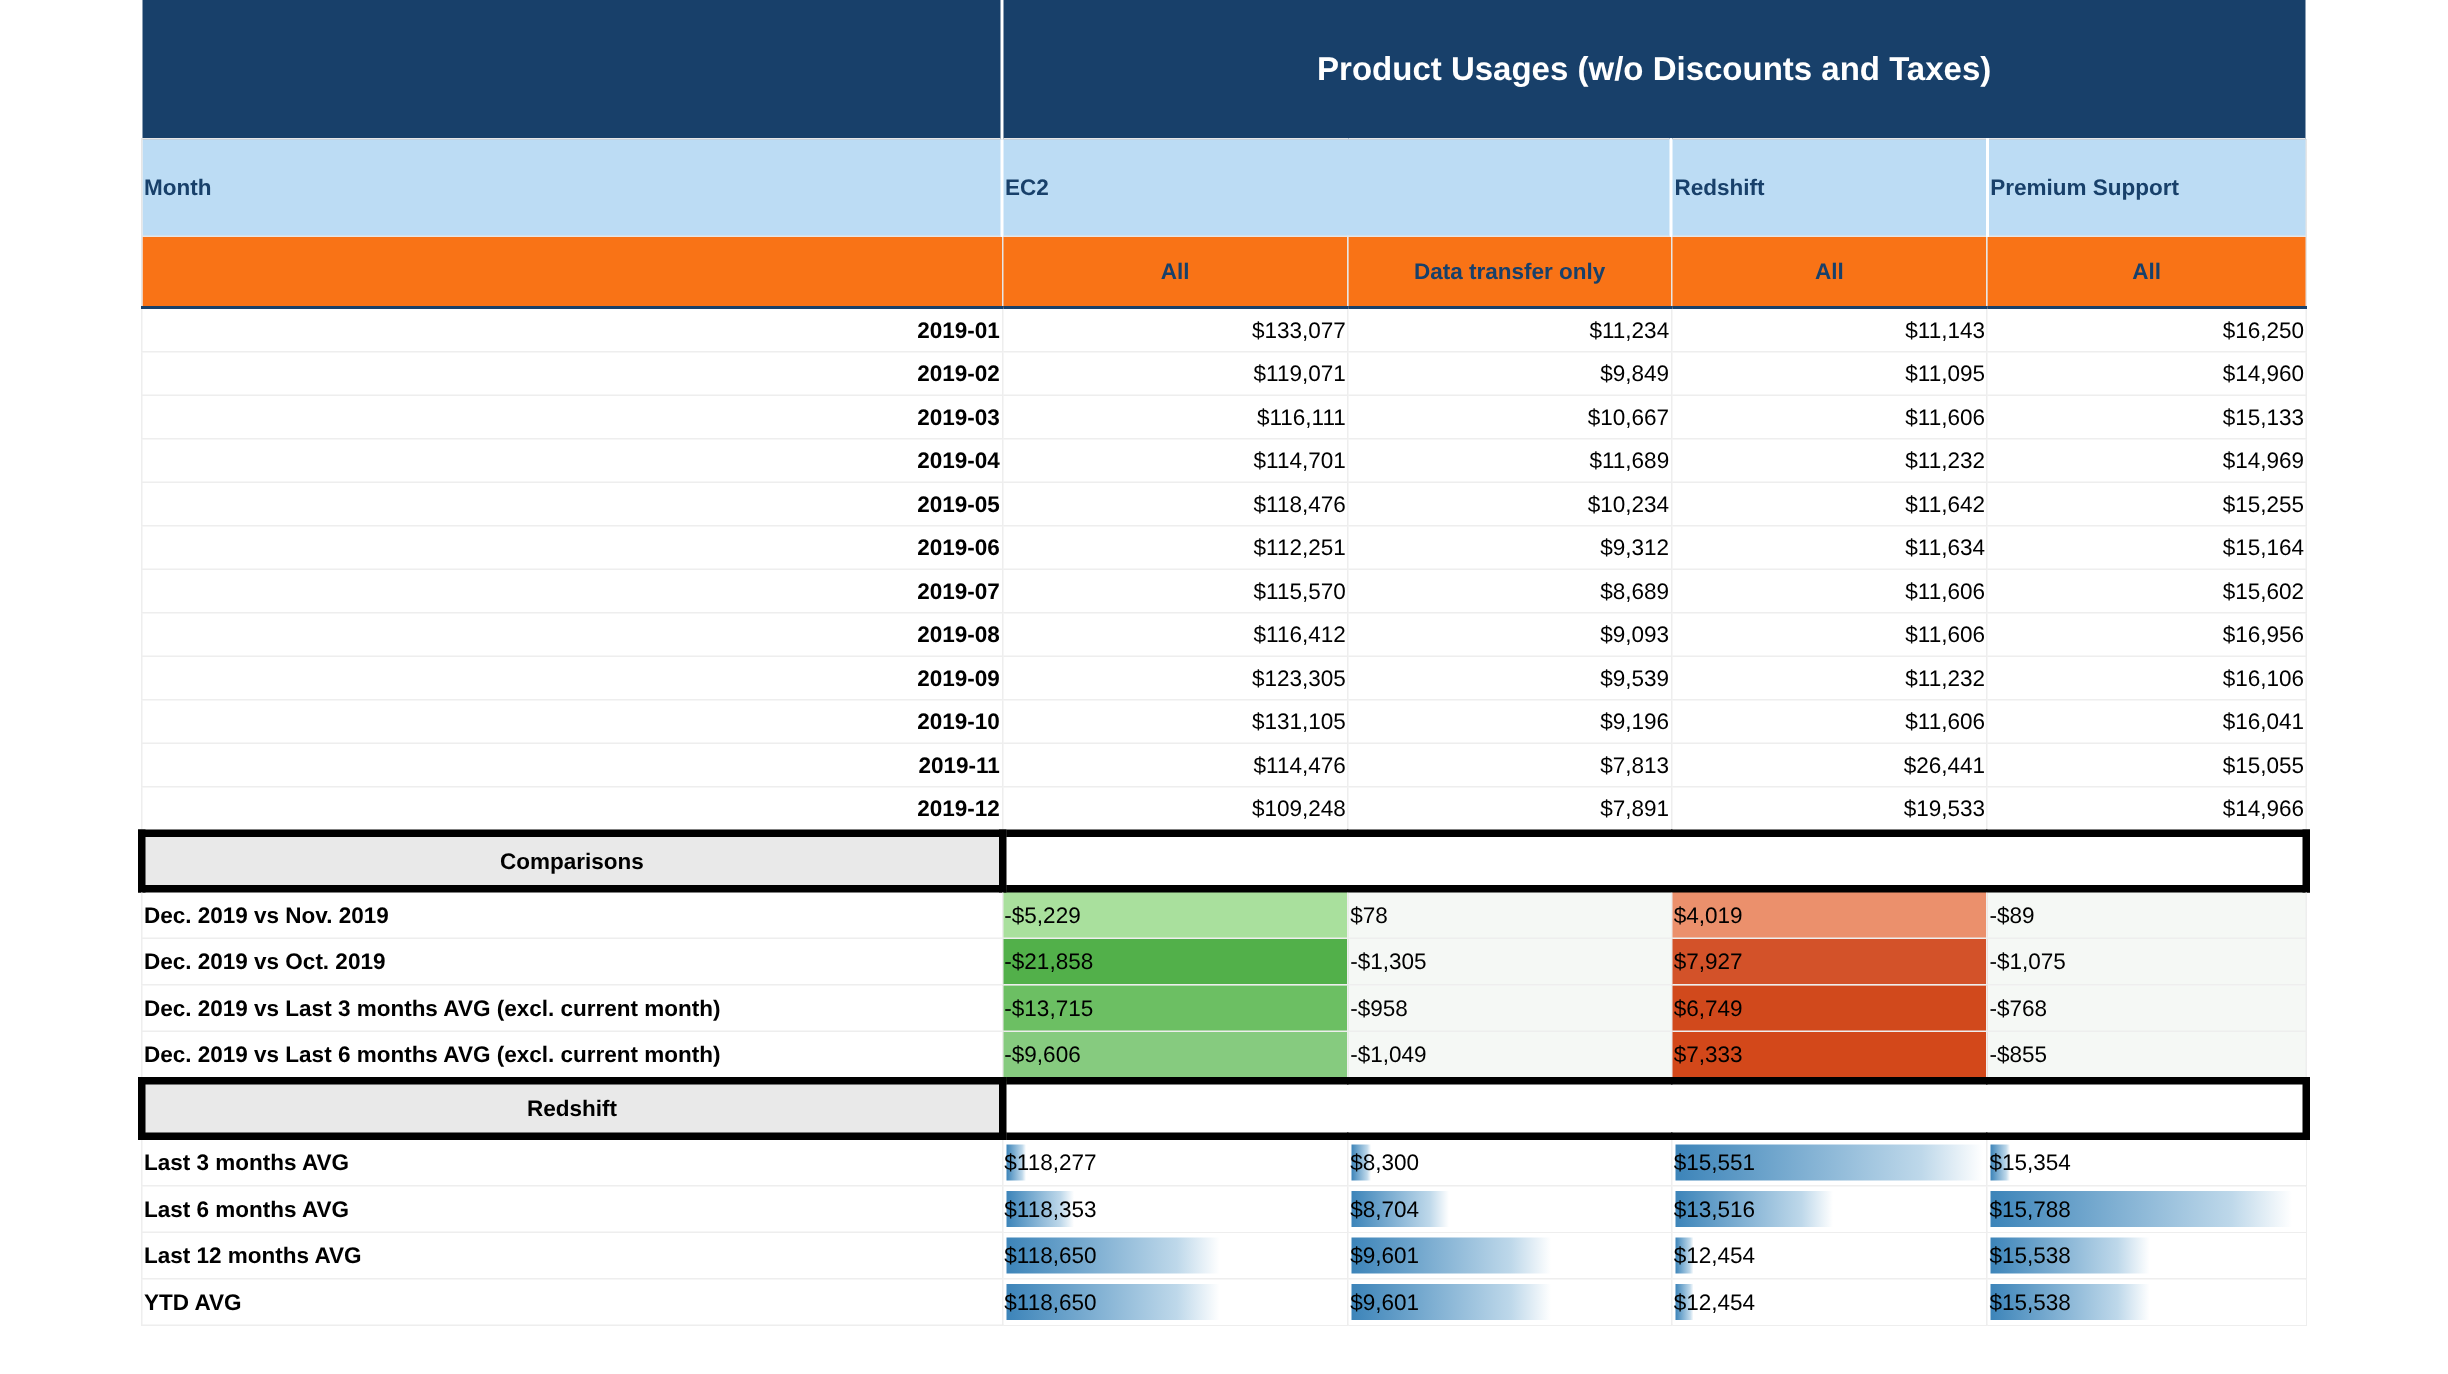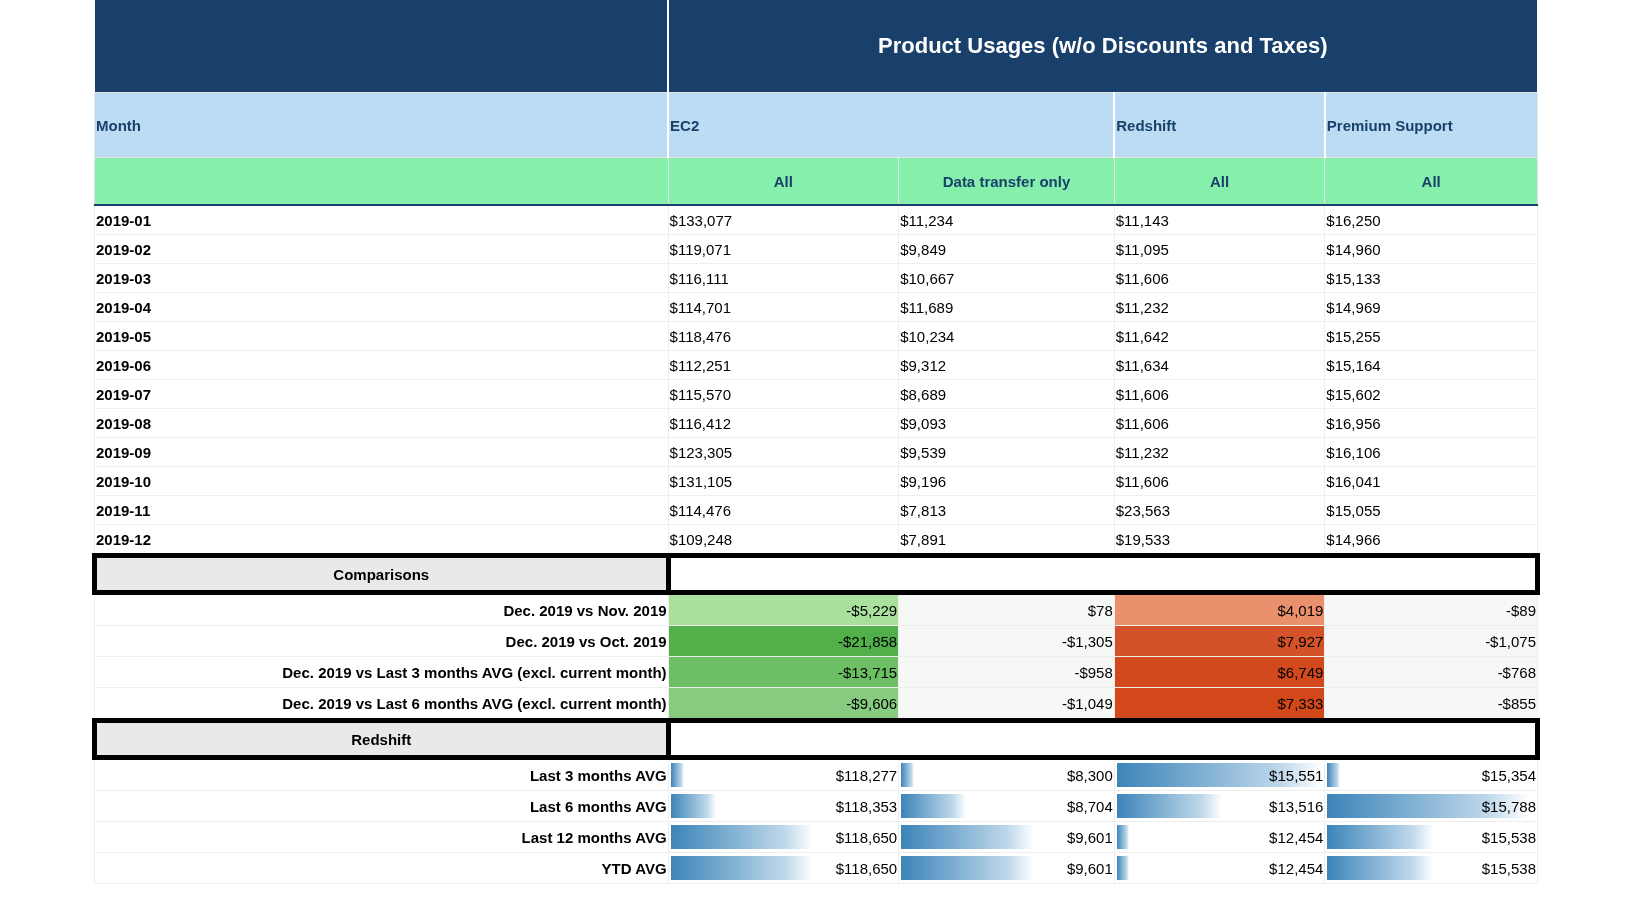--- a/index.html
+++ b/index.html
@@ -14,34 +14,34 @@
   
   .banner td{background:#18406a;color:#fff;font-weight:700;font-size:22px;text-align:center;
              height:90px;vertical-align:middle;border-right:2px solid #fff}
   .banner td.spacer{border-left:none}
 
   
   .prodhdr td{background:#bcdcf4;color:#18406a;font-weight:700;height:62px;
               vertical-align:middle;border:1px solid #e6e6e6}
 
   
-  .subhdr td{background:#86efac;color:#18406a;font-weight:700;text-align:center;height:44px;
+  .subhdr td{background:#f97316;color:#18406a;font-weight:700;text-align:center;height:44px;
              vertical-align:middle;border:1px solid #e6e6e6;border-bottom:2px solid #18406a}
 
   
   tbody.data tr td{height:26px;vertical-align:middle;border-left:1px solid #eee;border-right:1px solid #eee;
-                   border-bottom:1px solid #eee;text-align:left;white-space:nowrap}
+                   border-bottom:1px solid #eee;text-align:right;white-space:nowrap}
   tbody.data tr td.m{font-weight:700}
 
   
   .sect td{background:#e9e9e9;font-weight:700;text-align:center;height:30px;border:5px solid #000000}
   .sect td.blank{background:#fff}
 
   
-  tbody.comp td,tbody.avg td{height:28px;text-align:right;vertical-align:middle;
+  tbody.comp td,tbody.avg td{height:28px;text-align:left;vertical-align:middle;
                              border-left:1px solid #eee;border-right:1px solid #eee;border-bottom:1px solid #eee}
   tbody.comp td.m,tbody.avg td.m{font-weight:700;background:#fff}
   tbody.comp td.n{background:#f5f8f5}
 
   
   .g1{background:#a9e09d!important}
   .g2{background:#52b04a!important}
   .g3{background:#6cbf63!important}
   .g4{background:#86cb7f!important}
   .g5{background:#7fc778!important}
@@ -163,21 +163,21 @@
           <td class="m">2019-10</td>
           <td>$131,105</td>
           <td>$9,196</td>
           <td>$11,606</td>
           <td>$16,041</td>
         </tr>
         <tr>
           <td class="m">2019-11</td>
           <td>$114,476</td>
           <td>$7,813</td>
-          <td>$23,563</td>
+          <td>$26,441</td>
           <td>$15,055</td>
         </tr>
         <tr>
           <td class="m">2019-12</td>
           <td>$109,248</td>
           <td>$7,891</td>
           <td>$19,533</td>
           <td>$14,966</td>
         </tr>
       </tbody>

